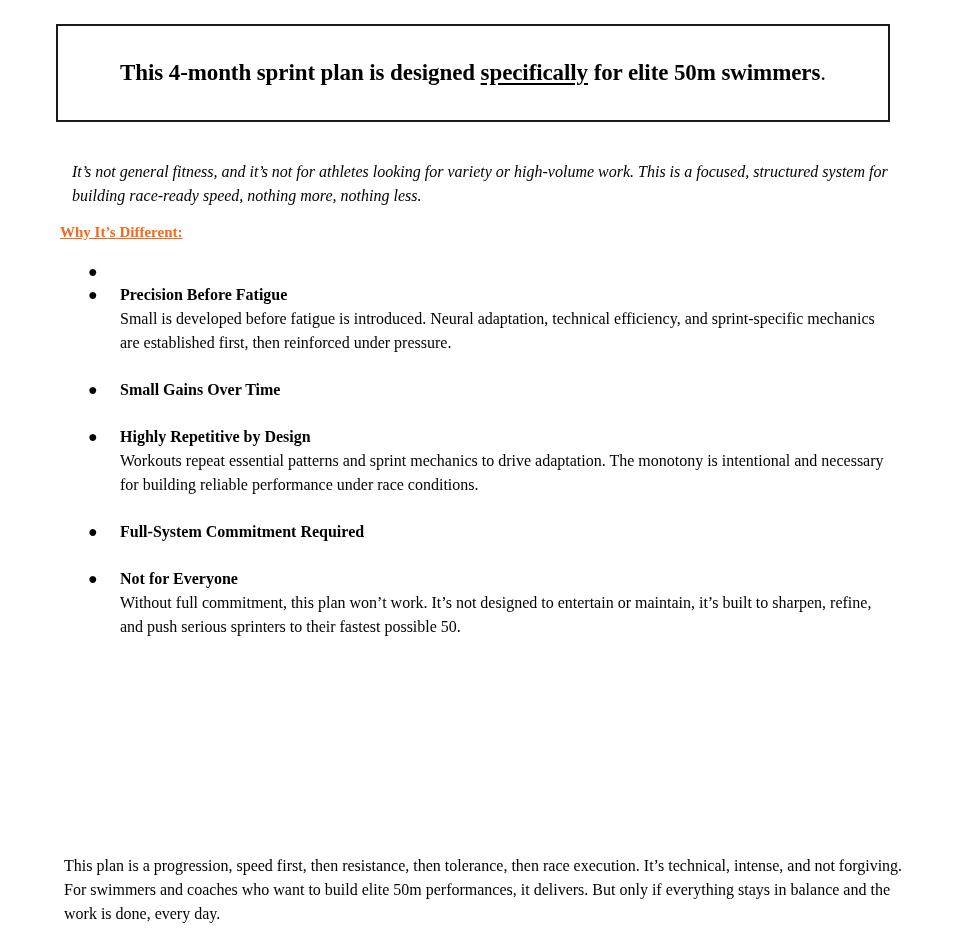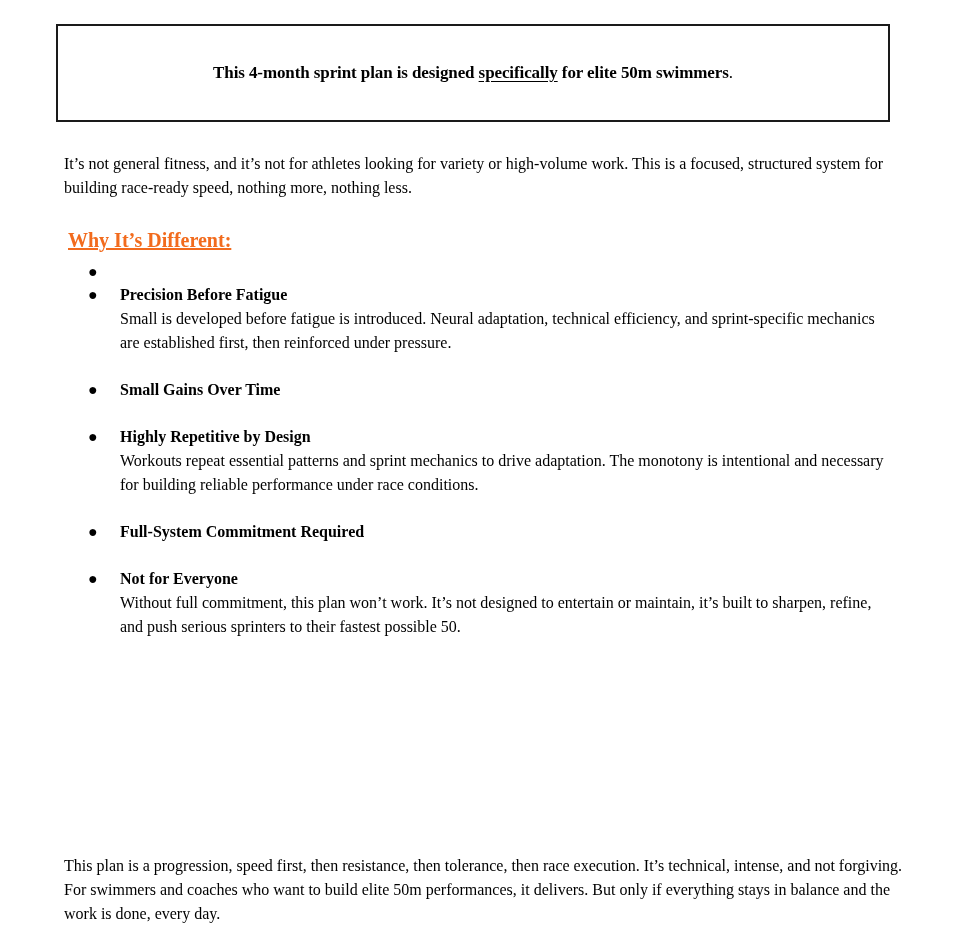--- a/index.html
+++ b/index.html
@@ -8,33 +8,33 @@
     font-family: "Liberation Serif", "DejaVu Serif", serif;
     color: #000000;
   }
   .title-box {
     position: absolute; left: 56px; top: 24px; width: 830px; height: 94px;
     border: 2px solid #1a1a1a;
     display: flex; align-items: center; justify-content: center;
     box-sizing: content-box;
   }
   .title {
-    font-weight: bold; font-size: 17px; letter-spacing: -0.1px;
+    font-weight: bold; font-size: 23px; letter-spacing: -0.1px;
     white-space: nowrap; margin: 0;
   }
   .title .underlined { text-decoration: underline; text-underline-offset: 3px; }
   .title .period { font-weight: normal; }
   .intro {
     position: absolute; left: 56px; top: 144px; width: 840px;
-    font-size: 16px; line-height: 24px; margin: 8px;
+    font-size: 16px; line-height: 24px; margin: 16px; font-style: italic;
   }
   .section-heading {
     position: absolute; left: 56px; top: 216px;
-    font-size: 20px; font-weight: bold; line-height: 24px;
-    text-decoration: underline; margin: 12px;
+    font-size: 15px; font-weight: bold; line-height: 24px;
+    text-decoration: underline; margin: 4px;
   }
   .bullet-list {
     position: absolute; left: 56px; top: 260px; width: 840px;
     list-style: none; margin: 0; padding: 0;
   }
   .bullet-item {
     position: relative; padding-left: 64px; margin-bottom: 23px;
     font-size: 16px; line-height: 24px;
   }
   .bullet-dot {

